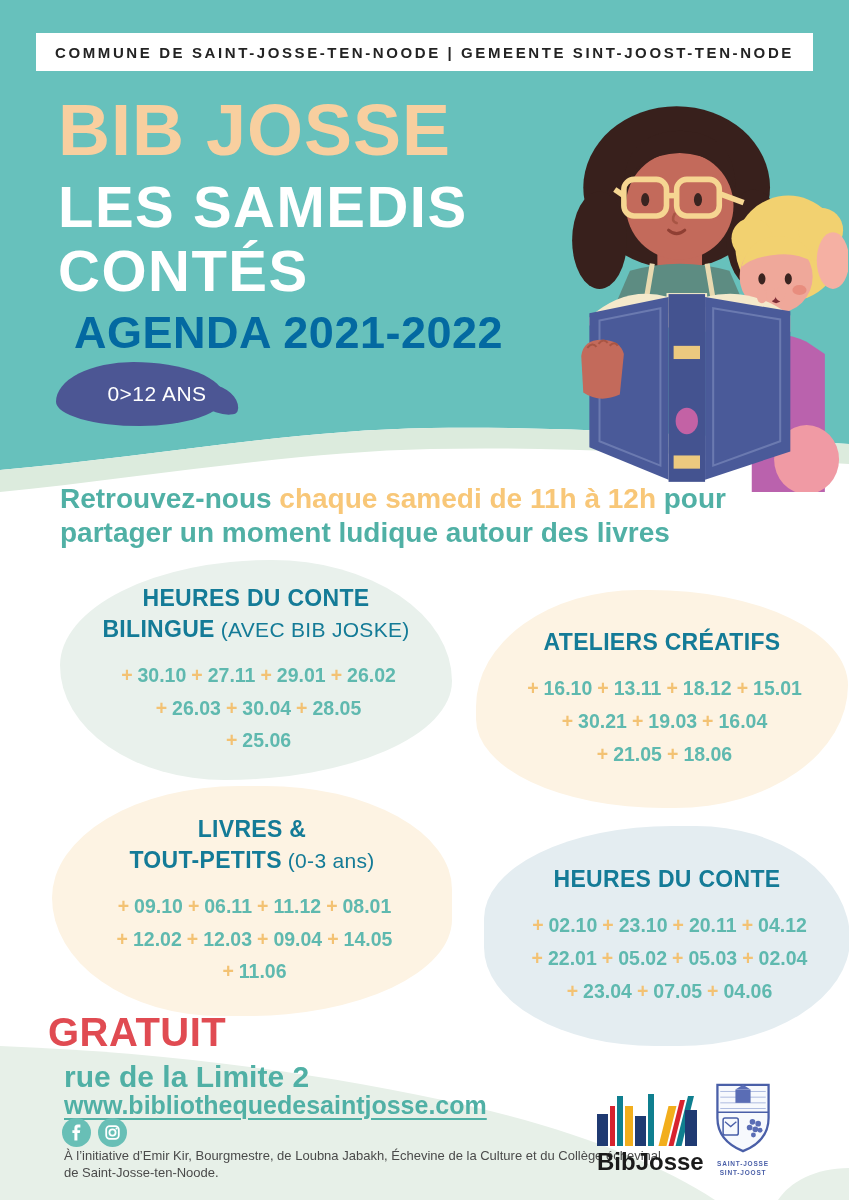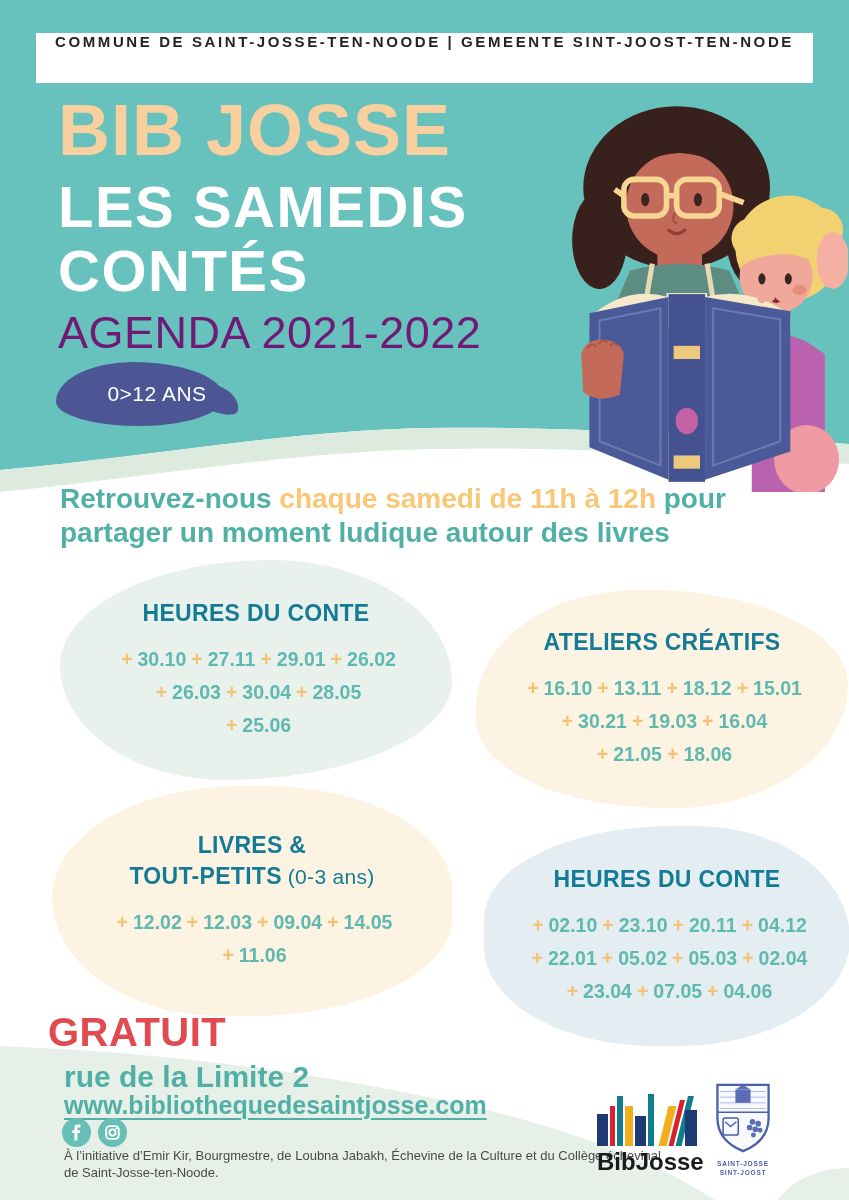--- a/index.html
+++ b/index.html
@@ -5,32 +5,32 @@
   html,body{margin:0;padding:0;background:#ffffff;}
   .poster{
     position:relative;width:849px;height:1200px;overflow:hidden;
     background:#ffffff;font-family:"Liberation Sans",sans-serif;
   }
   .bg-svg{position:absolute;left:0;top:0;z-index:0;}
   .layer{position:absolute;z-index:2;}
 
   
   .banner{
-    left:36px;top:33px;width:777px;height:50px;background:#ffffff;
-    display:flex;align-items:flex-start;justify-content:center;
+    left:36px;top:33px;width:777px;height:38px;background:#ffffff;
+    display:flex;align-items:center;justify-content:center;
   }
   .banner span{
     font-size:15px;font-weight:700;letter-spacing:2.6px;color:#232323;white-space:nowrap;
   }
 
   
   .main-title{left:58px;top:94px;font-size:72px;font-weight:700;color:#f8cf9f;letter-spacing:1px;line-height:1;}
   .sub-line1{left:58px;top:178px;font-size:58px;font-weight:700;color:#ffffff;letter-spacing:1.5px;line-height:1;text-align:right;}
   .sub-line2{left:58px;top:242px;font-size:58px;font-weight:700;color:#ffffff;letter-spacing:1.5px;line-height:1;}
-  .agenda{left:58px;top:310px;font-size:45px;font-weight:400;color:#701a75;letter-spacing:.5px;line-height:1;}
+  .agenda{left:74px;top:310px;font-size:45px;font-weight:700;color:#0369a1;letter-spacing:.5px;line-height:1;}
   .age-badge{
     left:56px;top:362px;width:168px;height:64px;background:#4c5694;
     border-radius:46% 54% 50% 50% / 62% 55% 45% 38%;
     display:flex;align-items:center;justify-content:center;
   }
   .age-badge::after{
     content:"";position:absolute;right:-16px;bottom:12px;width:34px;height:26px;
     background:#4c5694;border-radius:20% 80% 60% 40% / 40% 70% 30% 60%;transform:rotate(18deg);
   }
   .age-badge span{font-size:21px;font-weight:400;color:#ffffff;letter-spacing:.5px;position:relative;z-index:1;margin-left:34px;}
@@ -151,20 +151,21 @@
     <ellipse cx="215" cy="205" rx="5" ry="7" fill="#efa89a"></ellipse>
     <ellipse cx="224" cy="205" rx="5" ry="7" fill="#efa89a"></ellipse>
   </svg>
 
   <div class="layer intro"><span>Retrouvez-nous </span><span class="hl">chaque samedi de 11h à 12h</span><span> pour</span>
 <span>partager un moment ludique autour des livres</span></div>
 
   <div class="layer blob blob-mint">
     <div class="blob-title">
       <div>HEURES DU CONTE</div>
+      <div><span>BILINGUE</span><span class="note">(AVEC BIB JOSKE)</span></div>
     </div>
     <div class="dates">
         <div class="date-row"><span class="plus">+</span><span class="date">30.10</span><span class="plus">+</span><span class="date">27.11</span><span class="plus">+</span><span class="date">29.01</span><span class="plus">+</span><span class="date">26.02</span></div>
         <div class="date-row"><span class="plus">+</span><span class="date">26.03</span><span class="plus">+</span><span class="date">30.04</span><span class="plus">+</span><span class="date">28.05</span></div>
         <div class="date-row"><span class="plus">+</span><span class="date">25.06</span></div>
       </div>
   </div>
 
   <div class="layer blob blob-cream-1">
     <div class="blob-title">
@@ -176,20 +177,21 @@
         <div class="date-row"><span class="plus">+</span><span class="date">21.05</span><span class="plus">+</span><span class="date">18.06</span></div>
       </div>
   </div>
 
   <div class="layer blob blob-cream-2">
     <div class="blob-title">
       <div>LIVRES &amp;</div>
       <div><span>TOUT-PETITS</span><span class="note">(0-3 ans)</span></div>
     </div>
     <div class="dates">
+        <div class="date-row"><span class="plus">+</span><span class="date">09.10</span><span class="plus">+</span><span class="date">06.11</span><span class="plus">+</span><span class="date">11.12</span><span class="plus">+</span><span class="date">08.01</span></div>
         <div class="date-row"><span class="plus">+</span><span class="date">12.02</span><span class="plus">+</span><span class="date">12.03</span><span class="plus">+</span><span class="date">09.04</span><span class="plus">+</span><span class="date">14.05</span></div>
         <div class="date-row"><span class="plus">+</span><span class="date">11.06</span></div>
       </div>
   </div>
 
   <div class="layer blob blob-blue">
     <div class="blob-title">
       <div>HEURES DU CONTE</div>
     </div>
     <div class="dates">

